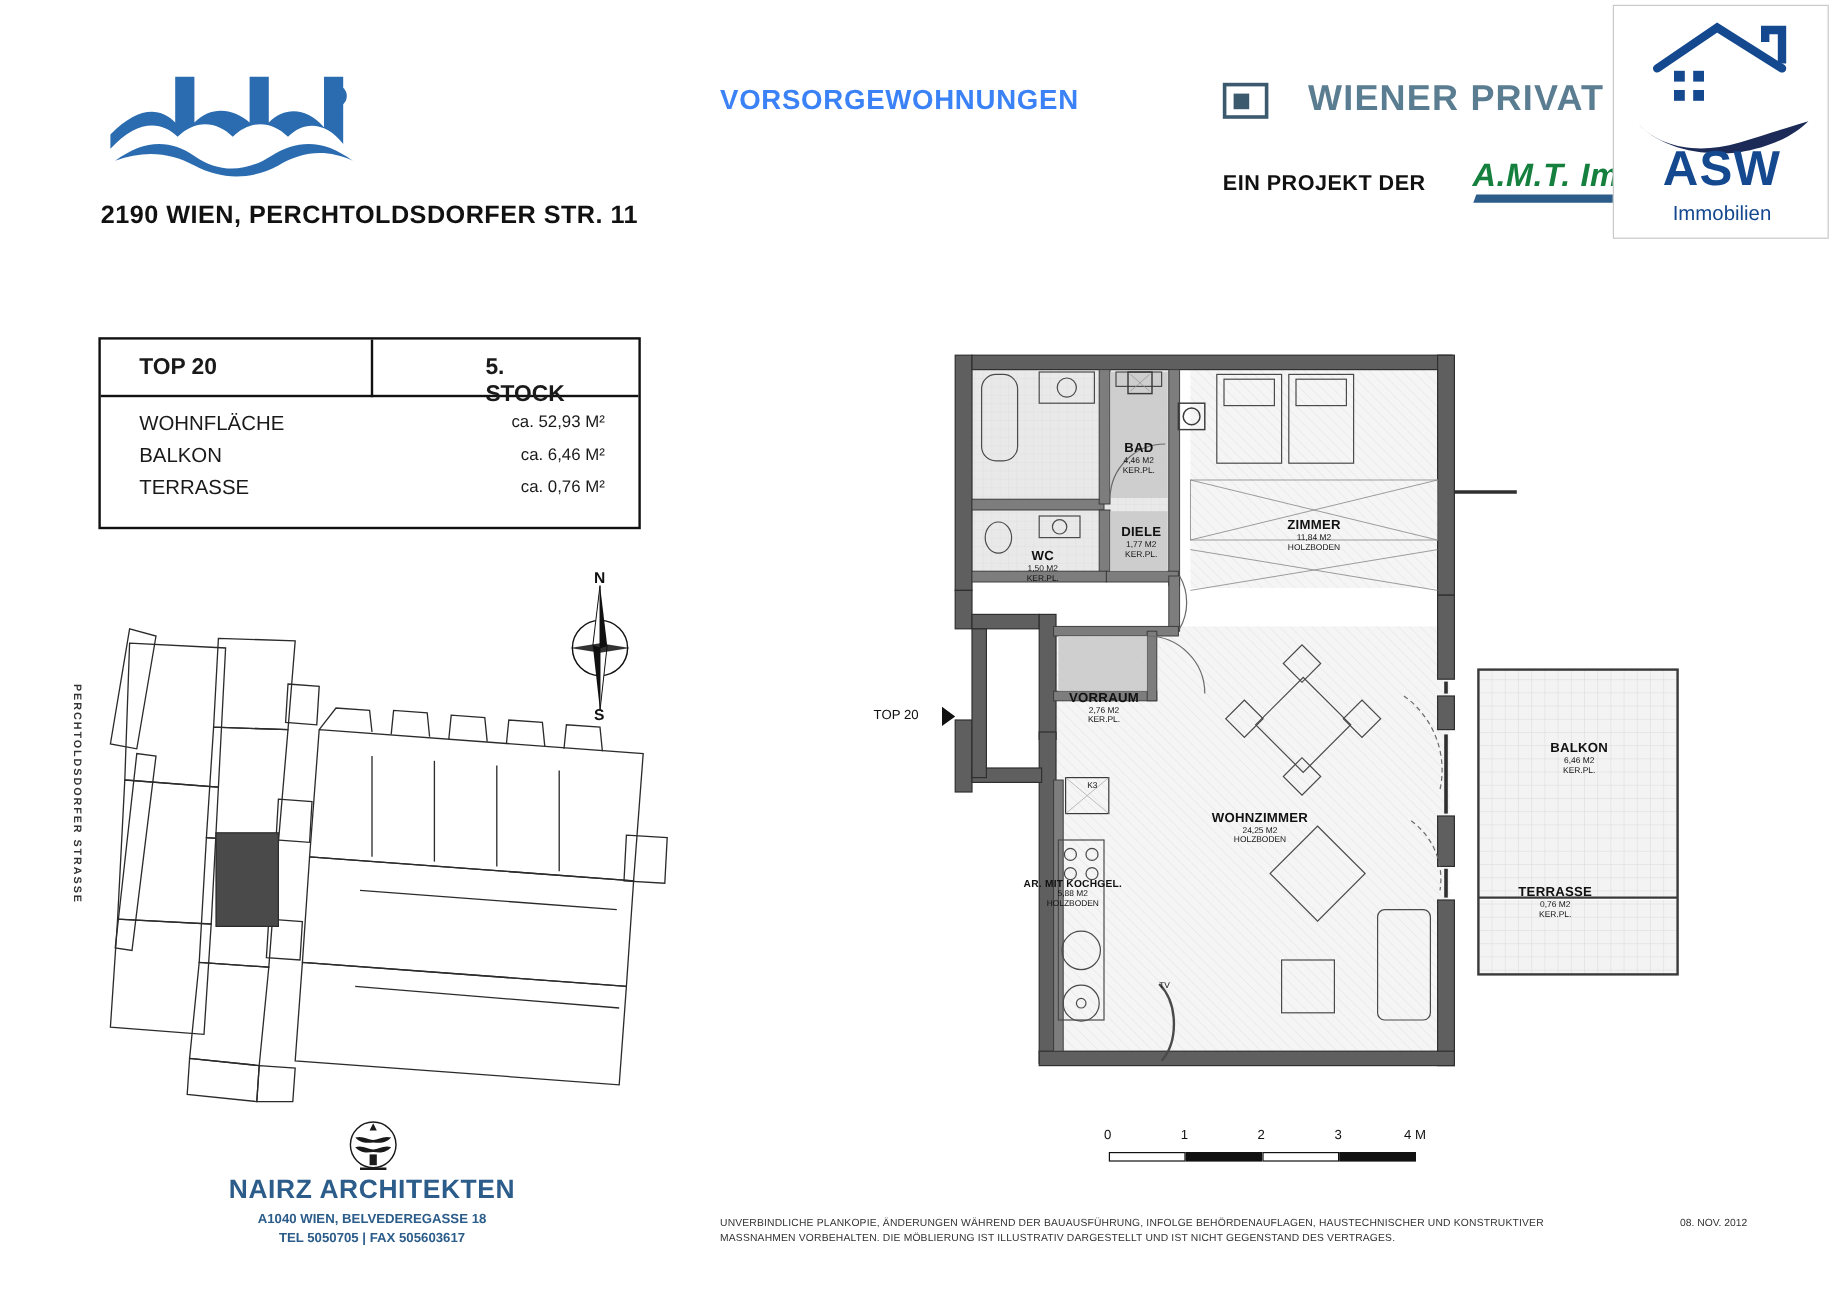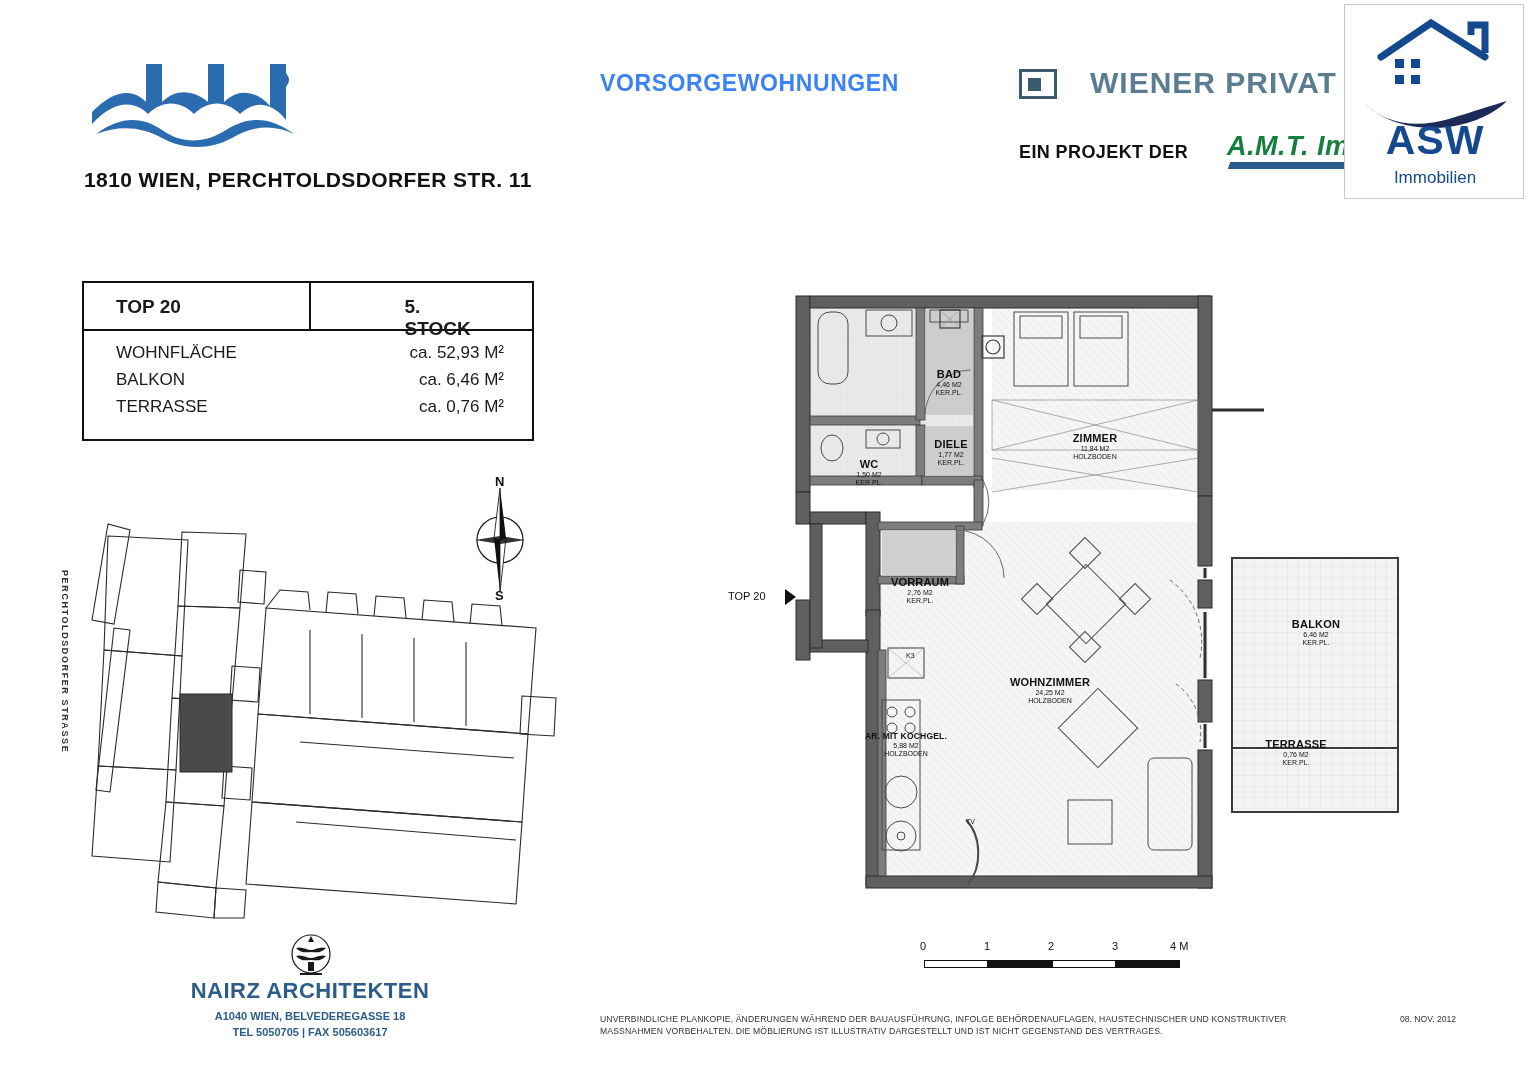--- a/index.html
+++ b/index.html
@@ -94,21 +94,21 @@
   }
   .info-table .top-label {
     position: absolute; left: 32px; top: 13px; font-size: 19px; font-weight: bold;
   }
   .info-table .stock-label {
     position: absolute; left: 363px; top: 13px; font-size: 19px; font-weight: bold;
     transform: translateX(-50%);
   }
   .info-row { position: absolute; left: 0; width: 100%; height: 27px; }
   .info-row .k { position: absolute; left: 32px; top: 0; font-size: 17px; }
-  .info-row .v { position: absolute; right: 28px; top: 0; font-size: 17px; }
+  .info-row .v { position: absolute; right: 28px; top: 0; font-size: 14px; }
 
   
   .siteplan { position: absolute; left: 70px; top: 470px; width: 520px; height: 460px; }
   .street-label {
     position: absolute; left: 70px; top: 570px;
     font-size: 9px; letter-spacing: 1.6px; font-weight: bold; color: #333;
     transform: rotate(90deg); transform-origin: left top; white-space: nowrap;
   }
   .compass { position: absolute; left: 455px; top: 478px; width: 90px; height: 125px; }
   .compass .lbl { position: absolute; font-size: 13px; font-weight: bold; color: #111; }
@@ -163,21 +163,21 @@
       <g fill="#2b6cb0">
         <path d="M8 62 C30 40 48 38 62 52 L62 14 L78 14 L78 52 C92 38 110 40 124 52 L124 14 L140 14 L140 52
                  C154 38 172 40 186 56 L186 14 L202 14 L202 70 C188 52 170 50 156 64
                  C142 50 124 50 110 64 C96 50 78 50 64 64 C50 50 30 50 8 74 Z"></path>
         <path d="M12 84 C36 66 58 66 78 80 C98 94 120 94 142 80 C164 66 186 66 210 84
                  C188 74 168 76 148 88 C126 100 100 100 78 88 C58 77 36 75 12 84 Z"></path>
         <circle cx="196" cy="30" r="9"></circle>
       </g>
     </svg>
   </div>
-  <div class="hdr-address">1810 WIEN, PERCHTOLDSDORFER STR. 11</div>
+  <div class="hdr-address">2190 WIEN, PERCHTOLDSDORFER STR. 11</div>
 
   <div class="hdr-vorsorge">VORSORGEWOHNUNGEN</div>
 
   <div class="wp-logo-box"></div>
   <div class="hdr-wiener">WIENER PRIVAT</div>
 
   <div class="hdr-projekt">EIN PROJEKT DER</div>
   <div class="amt-logo">
     <div class="amt-text">A.M.T. Im</div>
     <div class="amt-bar"></div>
@@ -477,21 +477,21 @@
       <div class="a">2,76 M2</div>
       <div class="f">KER.PL.</div>
     </div>
 
     <div class="room-lbl" style="left:200px; top:396px; width:160px;">
       <div class="nm">WOHNZIMMER</div>
       <div class="a">24,25 M2</div>
       <div class="f">HOLZBODEN</div>
     </div>
 
-    <div class="room-lbl small" style="left:92px; top:452px; width:88px;">
+    <div class="room-lbl small" style="left:80px; top:452px; width:88px;">
       <div class="nm">AR. MIT KOCHGEL.</div>
       <div class="a">5,88 M2</div>
       <div class="f">HOLZBODEN</div>
     </div>
 
     <div class="room-lbl" style="left:498px; top:338px; width:96px;">
       <div class="nm">BALKON</div>
       <div class="a">6,46 M2</div>
       <div class="f">KER.PL.</div>
     </div>

